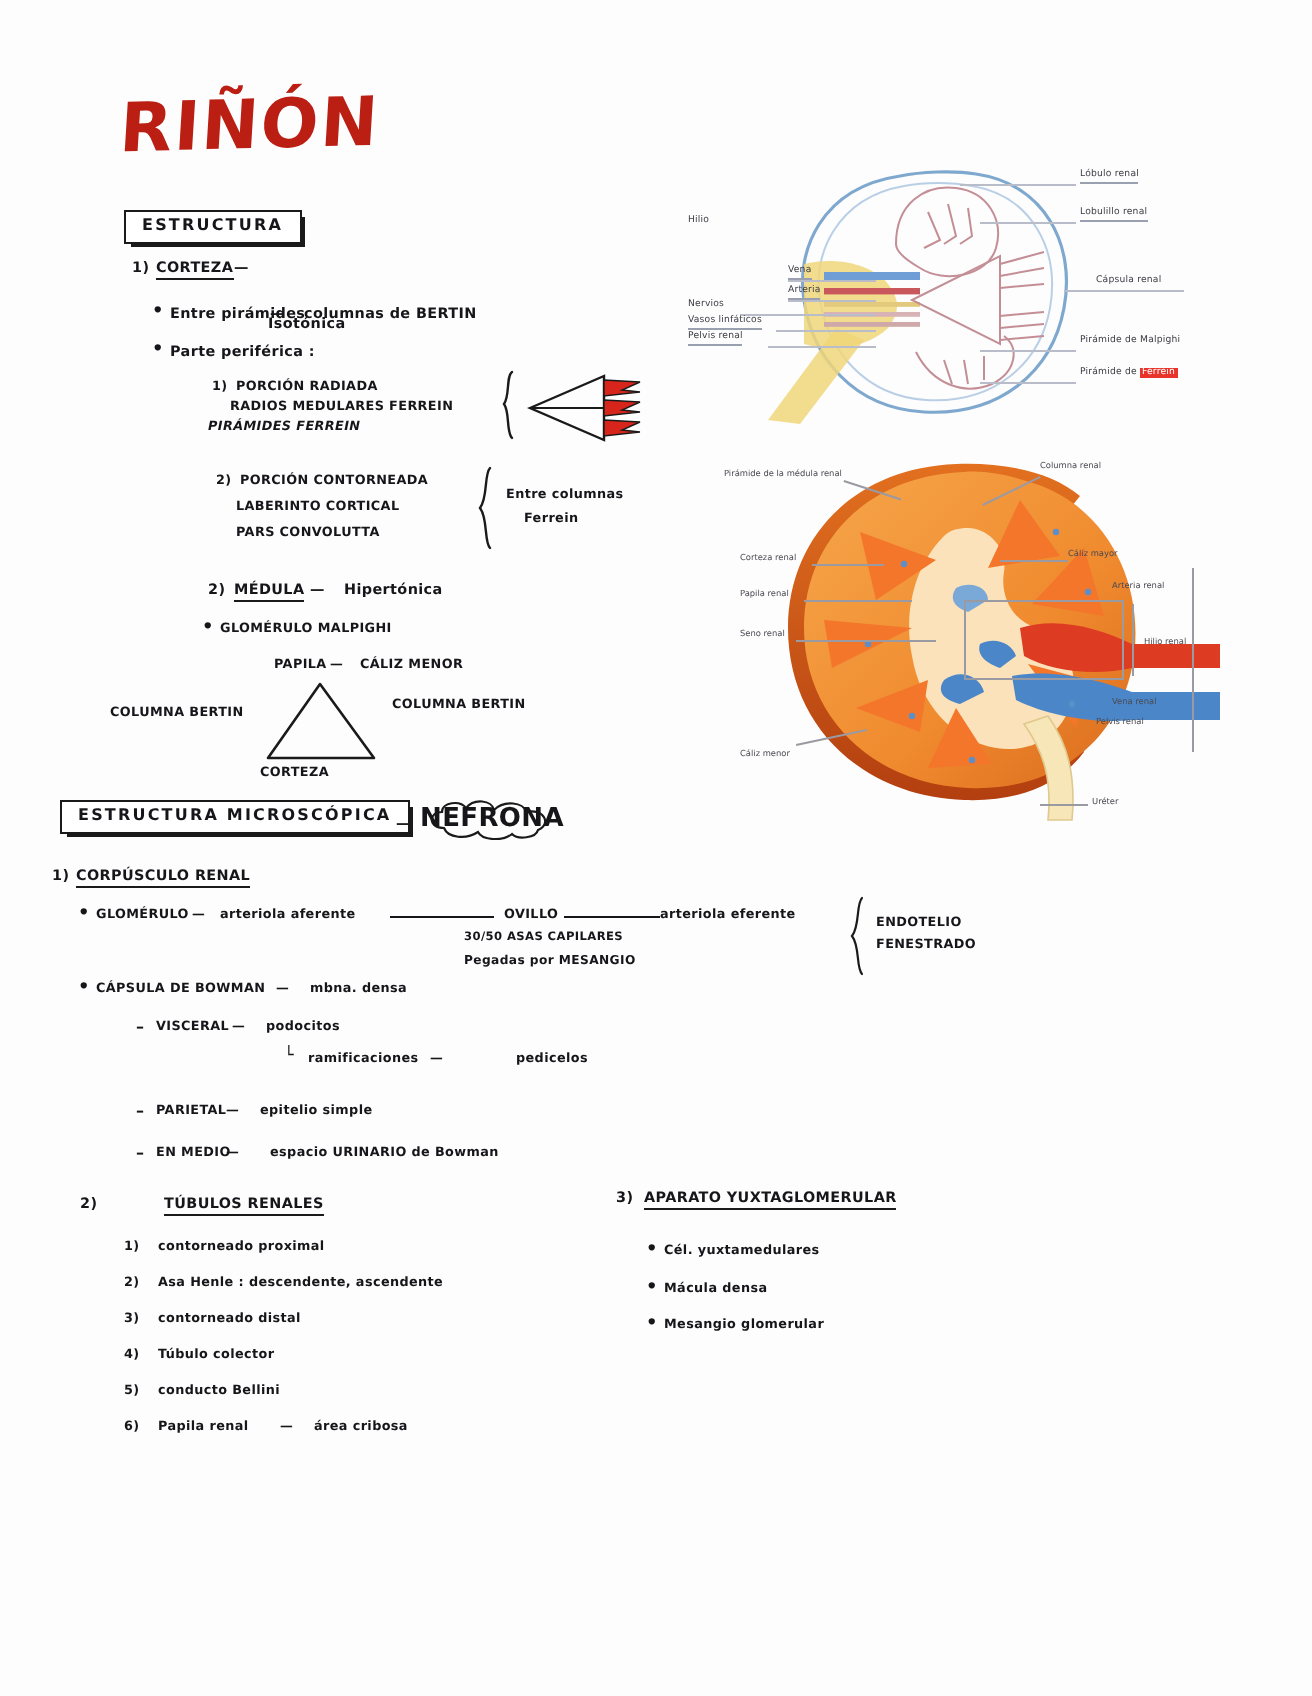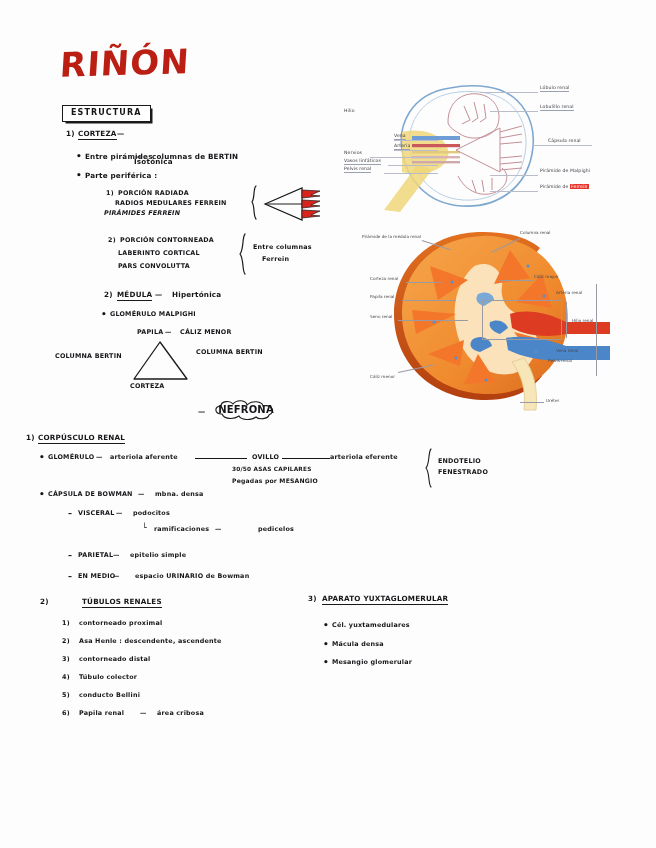--- a/index.html
+++ b/index.html
@@ -176,27 +176,28 @@
 
   <div class="tri" style="left:130px;top:340px;">
     <svg width="60" height="42" viewBox="0 0 60 42">
       <path d="M30 2 L57 39 L4 39 Z" fill="none" stroke="#1a1a1a" stroke-width="1.3" stroke-linejoin="round"></path>
     </svg>
   </div>
   <div class="hw xs" style="position:absolute;left:55px;top:353px;">COLUMNA BERTIN</div>
   <div class="hw xs" style="position:absolute;left:196px;top:349px;">COLUMNA BERTIN</div>
   <div class="hw xs" style="position:absolute;left:130px;top:383px;">CORTEZA</div>
 
+  <div class="boxed shadow hw" style="left:30px;top:400px;">ESTRUCTURA MICROSCÓPICA</div>
   <div class="hw sm" style="position:absolute;left:198px;top:408px;">—</div>
 
   <div class="cloud" style="left:212px;top:400px;width:68px;height:20px;">
     <svg style="position:absolute;left:0;top:0;" width="68" height="20" viewBox="0 0 68 20">
       <path d="M10 14 C2 14 2 6 9 6 C9 1 18 0 21 4 C25 -1 34 0 35 5 C40 0 50 1 51 6 C60 4 64 12 57 15 C56 19 47 20 44 17 C39 21 29 20 27 16 C21 20 12 19 10 14 Z" fill="none" stroke="#1a1a1a" stroke-width="1.1"></path>
     </svg>
-    <span class="hw" style="position:relative;font-size:10px;">NEFRONA</span>
+    <span class="hw" style="position:relative;font-size:13px;">NEFRONA</span>
   </div>
 
   <div class="hw sm" style="position:absolute;left:26px;top:434px;">1)</div>
   <div class="hw sm ul" style="position:absolute;left:38px;top:434px;">CORPÚSCULO RENAL</div>
 
   <div class="hw xs bullet" style="left:48px;top:454px;">GLOMÉRULO</div>
   <div class="hw xs" style="position:absolute;left:96px;top:454px;">—</div>
   <div class="hw xs" style="position:absolute;left:110px;top:454px;">arteriola aferente</div>
   <div style="position:absolute;left:195px;top:458px;width:52px;height:1.3px;background:#16161a;"></div>
   <div class="hw xs" style="position:absolute;left:252px;top:454px;">OVILLO</div>

